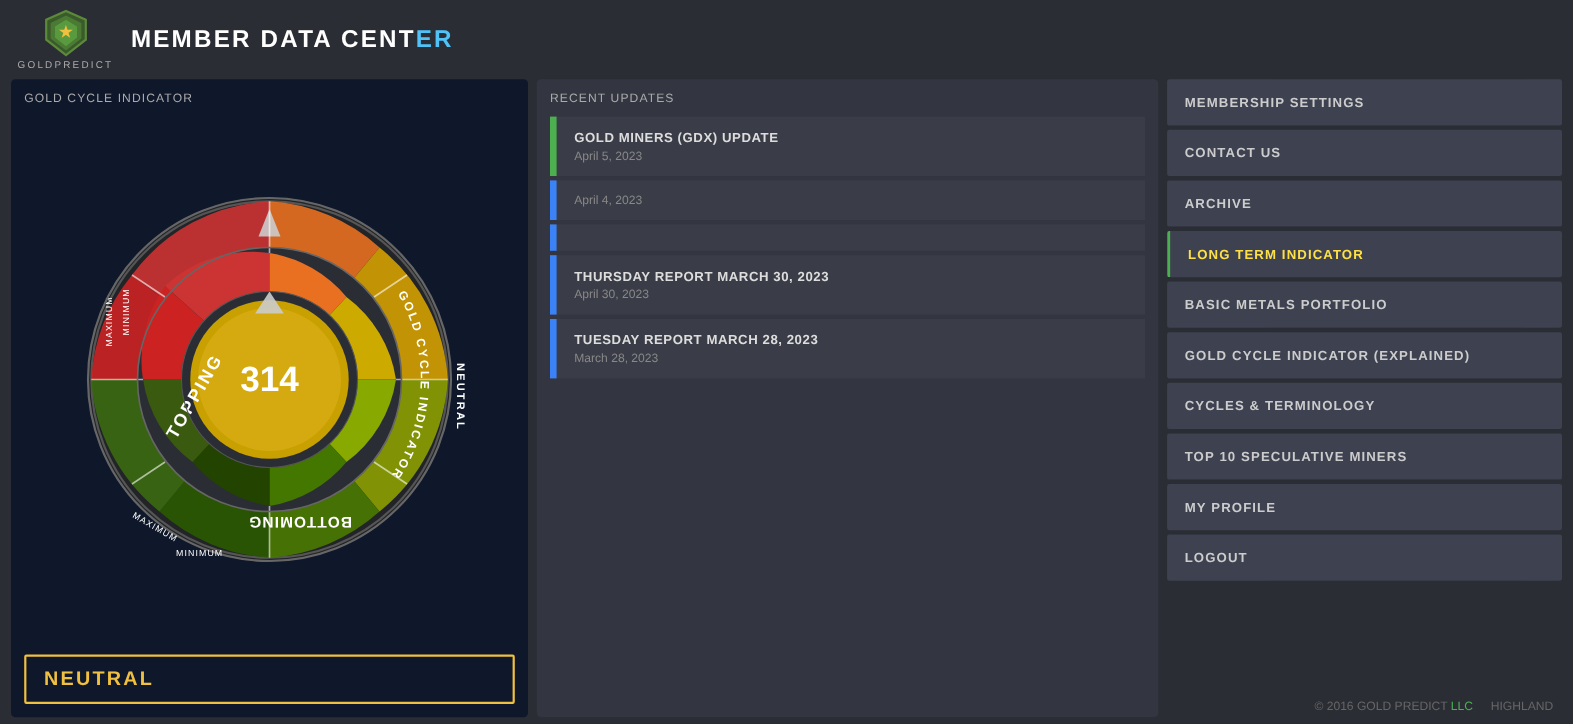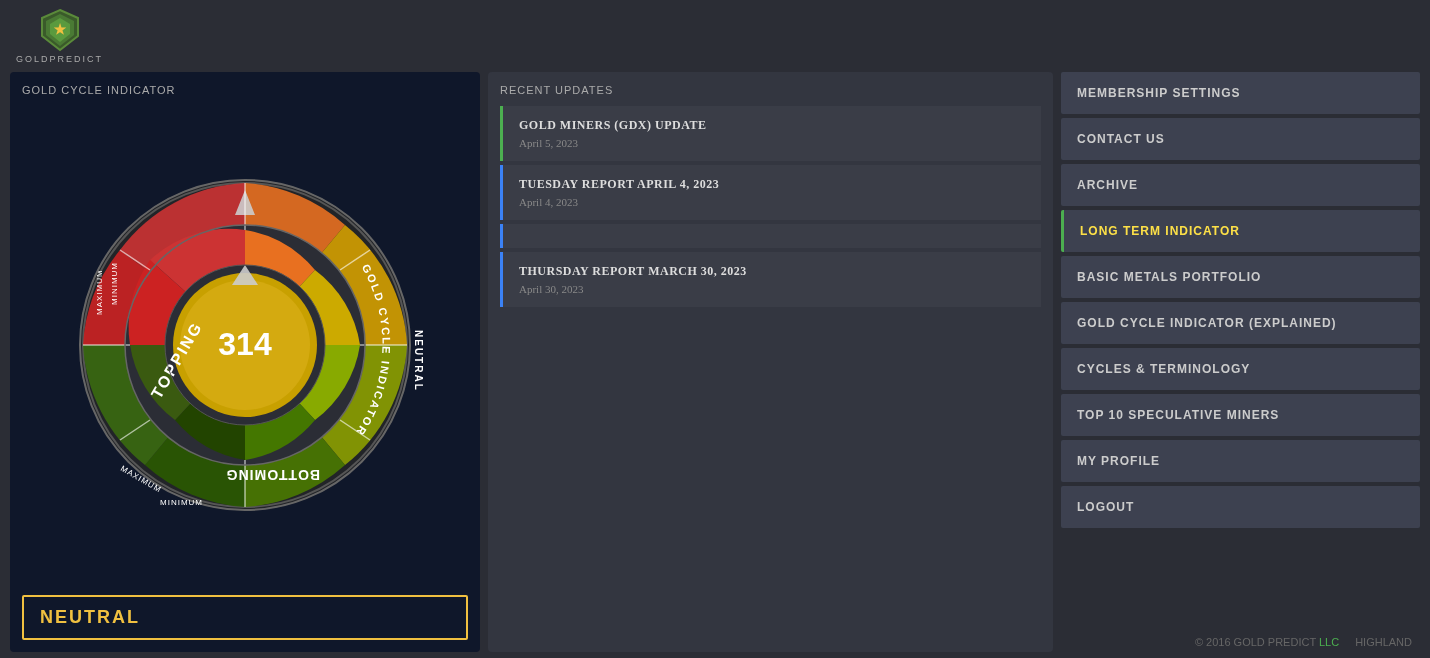--- a/index.html
+++ b/index.html
@@ -109,25 +109,24 @@
       letter-spacing: 1px;
       margin-bottom: 10px;
     }
     .update-list {
       display: flex;
       flex-direction: column;
       gap: 0;
     }
     .update-item {
       padding: 12px 12px 12px 16px;
-      border-left: 3px solid #3b82f6;
+      border-left: 6px solid #3b82f6;
       background: #3a3d47;
       margin-bottom: 4px;
       cursor: pointer;
-      font-family: Liberation Serif, serif;
     }
     .update-item-title {
       font-size: 12px;
       font-weight: bold;
       color: #ddd;
       letter-spacing: 0.5px;
       margin-bottom: 4px;
     }
     .update-item-date {
       font-size: 11px;
@@ -193,20 +192,23 @@
     <div class="logo-shield">
       <svg width="44" height="44" viewBox="0 0 44 44">
         <polygon points="22,2 40,10 40,28 22,42 4,28 4,10" fill="#3a5a2a" stroke="#5a8a3a" stroke-width="2"></polygon>
         <polygon points="22,6 36,13 36,27 22,38 8,27 8,13" fill="#4a7a34"></polygon>
         <polygon points="22,10 32,16 32,26 22,34 12,26 12,16" fill="#5a9a3e"></polygon>
         <text x="22" y="26" text-anchor="middle" fill="#f0c040" font-size="14" font-weight="bold">★</text>
       </svg>
     </div>
     <div class="logo-text">GOLDPREDICT</div>
   </div>
+  <h1 class="page-title">
+    MEMBER DATA CENT<span>ER</span>
+  </h1>
 </div>
 
 <div class="main-layout">
 
   <div class="left-panel">
     <div class="panel-title">GOLD CYCLE INDICATOR</div>
     <div class="gauge-container">
       <svg class="gauge-svg" viewBox="0 0 370 370">
 
         <circle cx="185" cy="185" r="165" fill="#222428" stroke="#444" stroke-width="1"></circle>
@@ -290,28 +292,31 @@
   </div>
 
   <div class="middle-panel">
     <div class="recent-updates-title">RECENT UPDATES</div>
     <div class="update-list" id="update-list">
     <div class="update-item active">
     <div class="update-item-title">GOLD MINERS (GDX) UPDATE</div>
     <div class="update-item-date">April 5, 2023</div>
   </div>
         <div class="update-item">
-    <div class="update-item-title">TUESDAY REPORT APRIL 4, 2023</div>
     <div class="update-item-date">April 4, 2023</div>
   </div>
         <div class="update-item">
   </div>
         <div class="update-item">
     <div class="update-item-title">THURSDAY REPORT MARCH 30, 2023</div>
     <div class="update-item-date">April 30, 2023</div>
+  </div>
+        <div class="update-item">
+    <div class="update-item-title">TUESDAY REPORT MARCH 28, 2023</div>
+    <div class="update-item-date">March 28, 2023</div>
   </div>
       </div>
   </div>
 
   <div class="right-panel" id="right-panel">
     <div style="flex:1; display:flex; flex-direction:column; gap:4px;" id="nav-buttons-container">
         <button class="nav-button">MEMBERSHIP SETTINGS</button>
         <button class="nav-button">CONTACT US</button>
         <button class="nav-button">ARCHIVE</button>
         <button class="nav-button active">LONG TERM INDICATOR</button>

